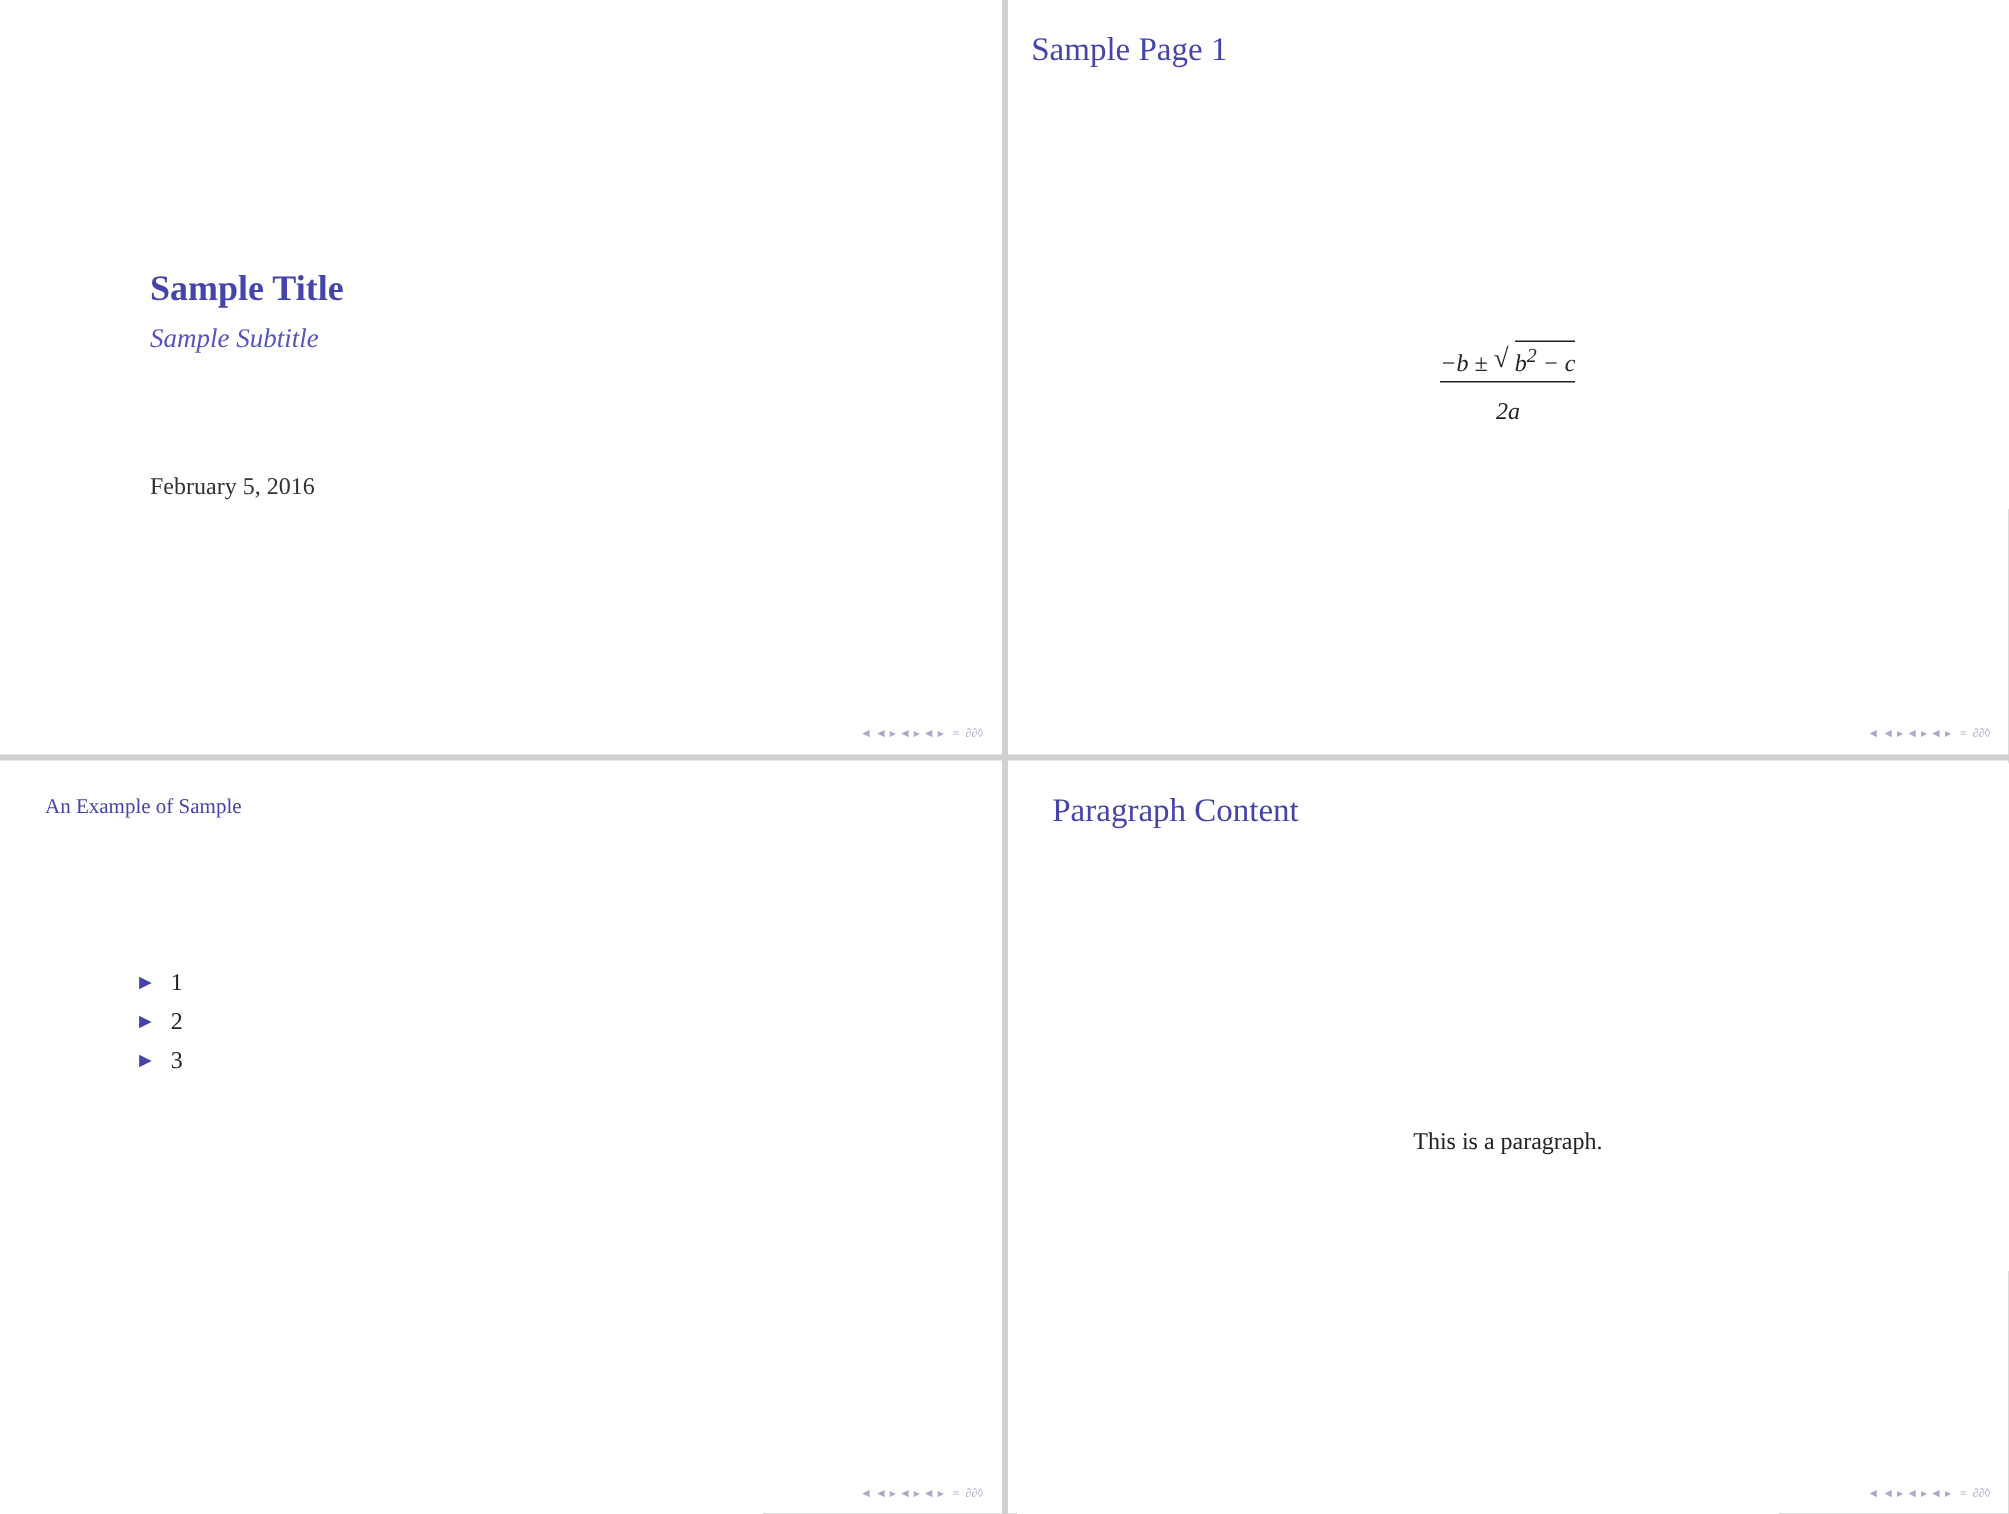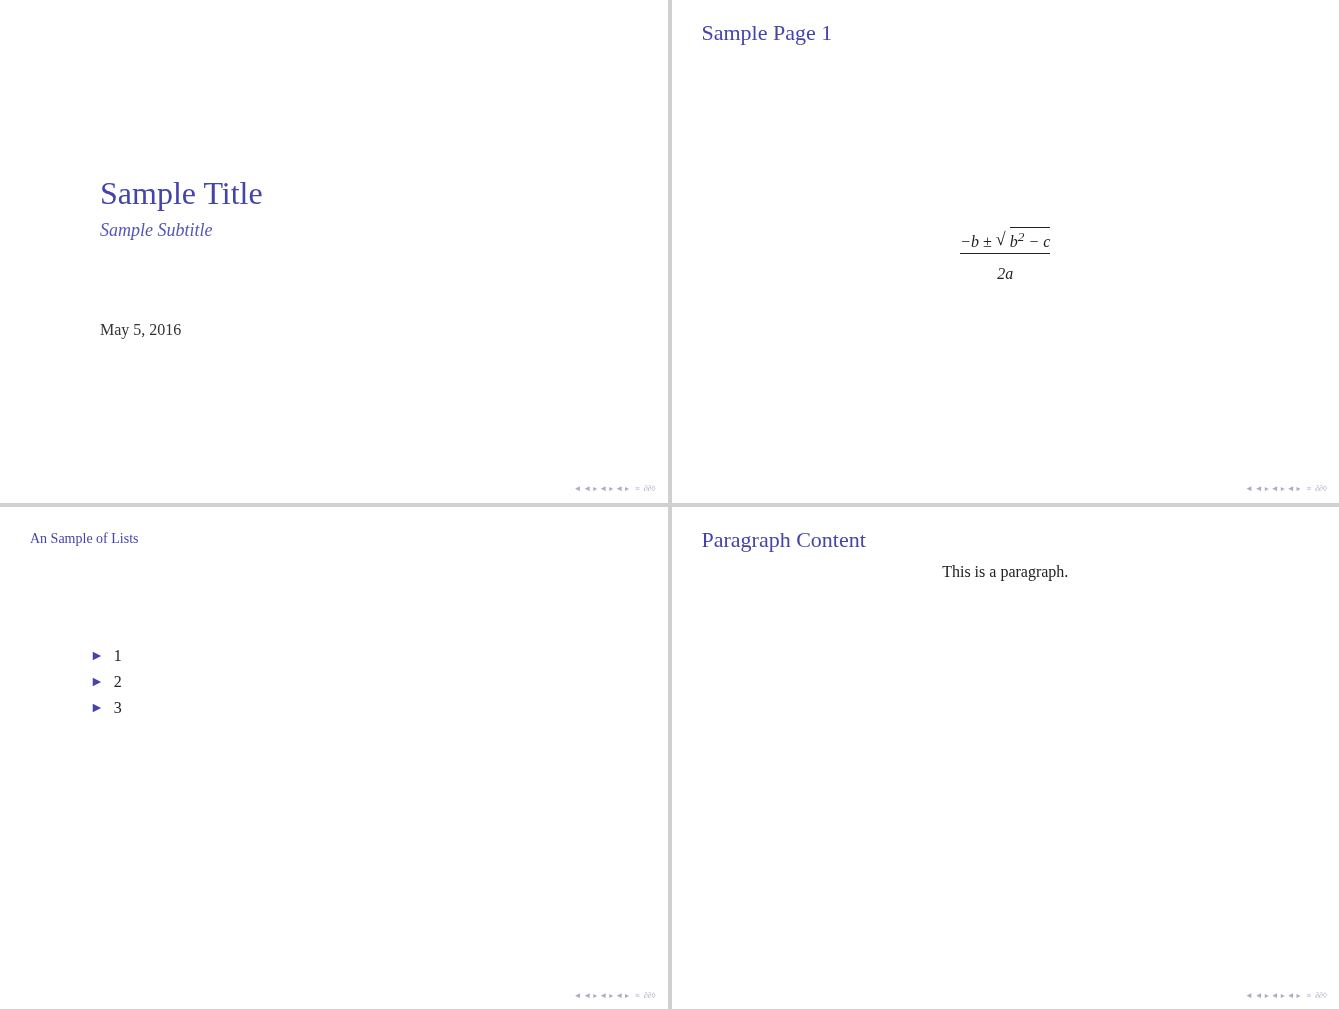--- a/index.html
+++ b/index.html
@@ -42,44 +42,44 @@
     }
 
     
     .slide-1 .slide-content {
       justify-content: center;
       align-items: flex-start;
       padding: 60px 80px 20px 100px;
     }
 
     .slide-title {
-      font-size: 32px;
-      color: #4444aa;
-      font-weight: normal;
+      font-size: 24px;
+      color: #4444aa;
+      font-weight: bold;
       margin-bottom: 8px;
     }
 
     .slide-subtitle {
       font-size: 18px;
       color: #5555bb;
       font-weight: normal;
       margin-bottom: 60px;
       font-style: italic;
     }
 
     .slide-date {
       font-size: 16px;
       color: #333333;
       font-weight: normal;
       margin-top: 20px;
     }
 
     
     .slide-2 .slide-content {
-      padding: 20px 30px;
+      padding: 20px 16px;
       justify-content: flex-end;
     }
 
     .slide-page-title {
       font-size: 22px;
       color: #4444aa;
       font-weight: normal;
       margin-bottom: 10px;
     }
 
@@ -154,20 +154,21 @@
 
     
     .slide-4 .slide-content {
       padding: 20px 30px;
       justify-content: flex-start;
     }
 
     .paragraph-area {
       flex: 1;
       display: flex;
+      align-items: center;
       justify-content: center;
     }
 
     .paragraph-text {
       font-size: 16px;
       color: #222222;
       font-family: Georgia, serif;
     }
 
     .nav-bar {
@@ -178,21 +179,21 @@
       color: #aaaacc;
     }
   </style>
 </head>
 <body>
 
 <div class="slide slide-1">
   <div class="slide-content">
     <h1 class="slide-title">Sample Title</h1>
     <h2 class="slide-subtitle">Sample Subtitle</h2>
-    <p class="slide-date">May 5, 2016</p>
+    <p class="slide-date">February 5, 2016</p>
   </div>
   <div class="slide-footer">
     <div class="nav-bar">
       <span>◄</span>
       <span>◄</span>
       <span>▸</span>
       <span>◄</span>
       <span>▸</span>
       <span>◄</span>
       <span>▸</span>
@@ -229,21 +230,21 @@
       <span>◄</span>
       <span>▸</span>
       <span>&nbsp;&nbsp;≡</span>
       <span>&nbsp;∂∂◊</span>
     </div>
   </div>
 </div>
 
 <div class="slide slide-3">
   <div class="slide-content">
-    <p class="slide-page-subtitle">An Sample of Lists</p>
+    <p class="slide-page-subtitle">An Example of Sample</p>
     <ul class="slide-list">
       <li>
         <span class="list-bullet">►</span>
         <span>1</span>
       </li>
       <li>
         <span class="list-bullet">►</span>
         <span>2</span>
       </li>
       <li>

